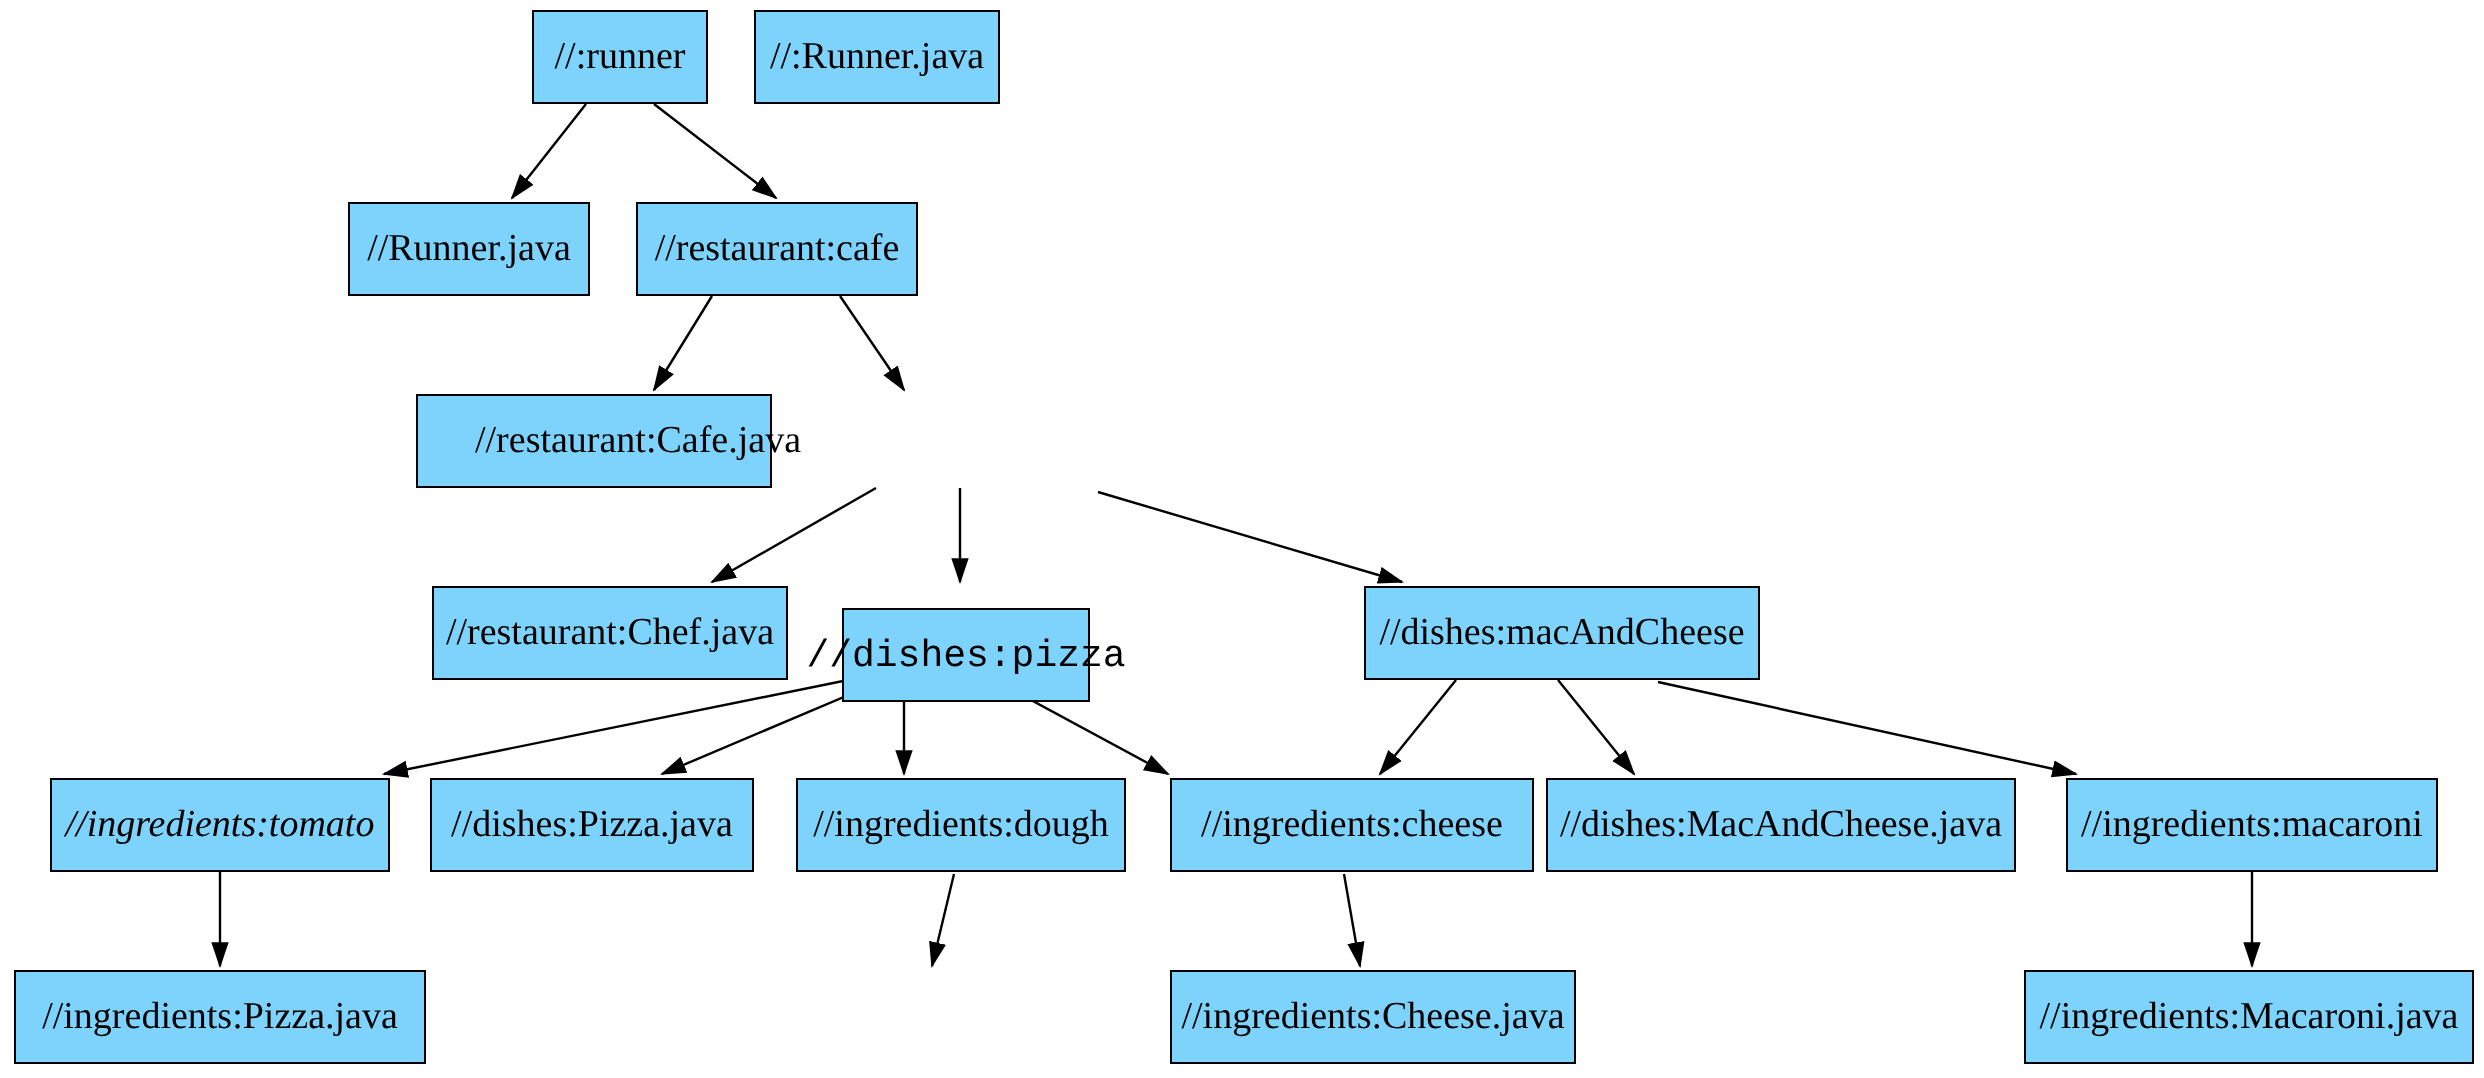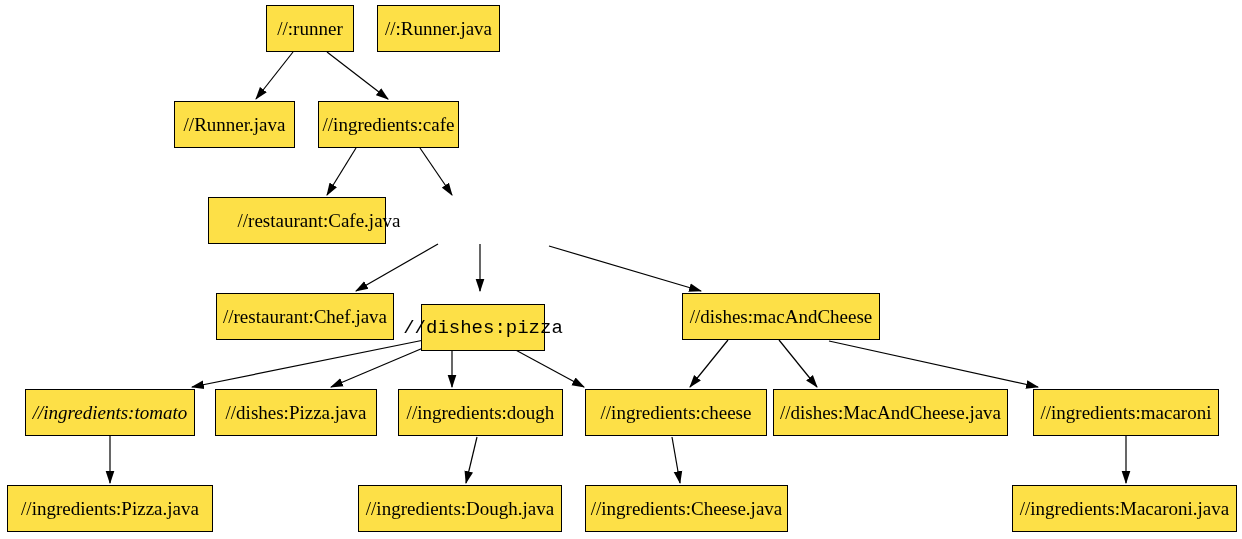--- a/index.html
+++ b/index.html
@@ -9,21 +9,21 @@
     height: 539px;
     background: #ffffff;
     font-family: "Liberation Serif", "DejaVu Serif", serif;
     overflow: hidden;
   }
   .edges { position: absolute; left: 0; top: 0; width: 1242px; height: 539px; }
   .node {
     position: absolute;
     height: 47px;
     box-sizing: border-box;
-    background: #fde047;
+    background: #7dd3fc;
     border: 1px solid #000000;
     color: #000000;
     font-size: 19px;
     display: flex;
     align-items: center;
     justify-content: center;
     white-space: nowrap;
     z-index: 2;
   }
   
@@ -80,29 +80,28 @@
     <line class="edge" x1="829" y1="341" x2="1038" y2="387" marker-end="url(#arrow)"></line>
     <line class="edge" x1="110" y1="436" x2="110" y2="483" marker-end="url(#arrow)"></line>
     <line class="edge" x1="477" y1="437" x2="466" y2="483" marker-end="url(#arrow)"></line>
     <line class="edge" x1="672" y1="437" x2="680" y2="483" marker-end="url(#arrow)"></line>
     <line class="edge" x1="1126" y1="436" x2="1126" y2="483" marker-end="url(#arrow)"></line>
   </svg>
 
   <div class="node" id="n-runner">//:runner</div>
   <div class="node" id="n-runner-java-top">//:Runner.java</div>
   <div class="node" id="n-runner-java">//Runner.java</div>
-  <div class="node" id="n-cafe">//ingredients:cafe</div>
+  <div class="node" id="n-cafe">//restaurant:cafe</div>
   <div class="node" id="n-cafe-java">//restaurant:Cafe.java</div>
   <div class="node" id="n-chef-java">//restaurant:Chef.java</div>
   <div class="node" id="n-pizza">//dishes:pizza</div>
   <div class="node" id="n-mac-and-cheese">//dishes:macAndCheese</div>
   <div class="node" id="n-tomato">//ingredients:tomato</div>
   <div class="node" id="n-pizza-java">//dishes:Pizza.java</div>
   <div class="node" id="n-dough">//ingredients:dough</div>
   <div class="node" id="n-cheese">//ingredients:cheese</div>
   <div class="node" id="n-mac-and-cheese-java">//dishes:MacAndCheese.java</div>
   <div class="node" id="n-macaroni">//ingredients:macaroni</div>
   <div class="node" id="n-tomato-java">//ingredients:Pizza.java</div>
-  <div class="node" id="n-dough-java">//ingredients:Dough.java</div>
   <div class="node" id="n-cheese-java">//ingredients:Cheese.java</div>
   <div class="node" id="n-macaroni-java">//ingredients:Macaroni.java</div>
 
 </div>
 
 </body></html>

